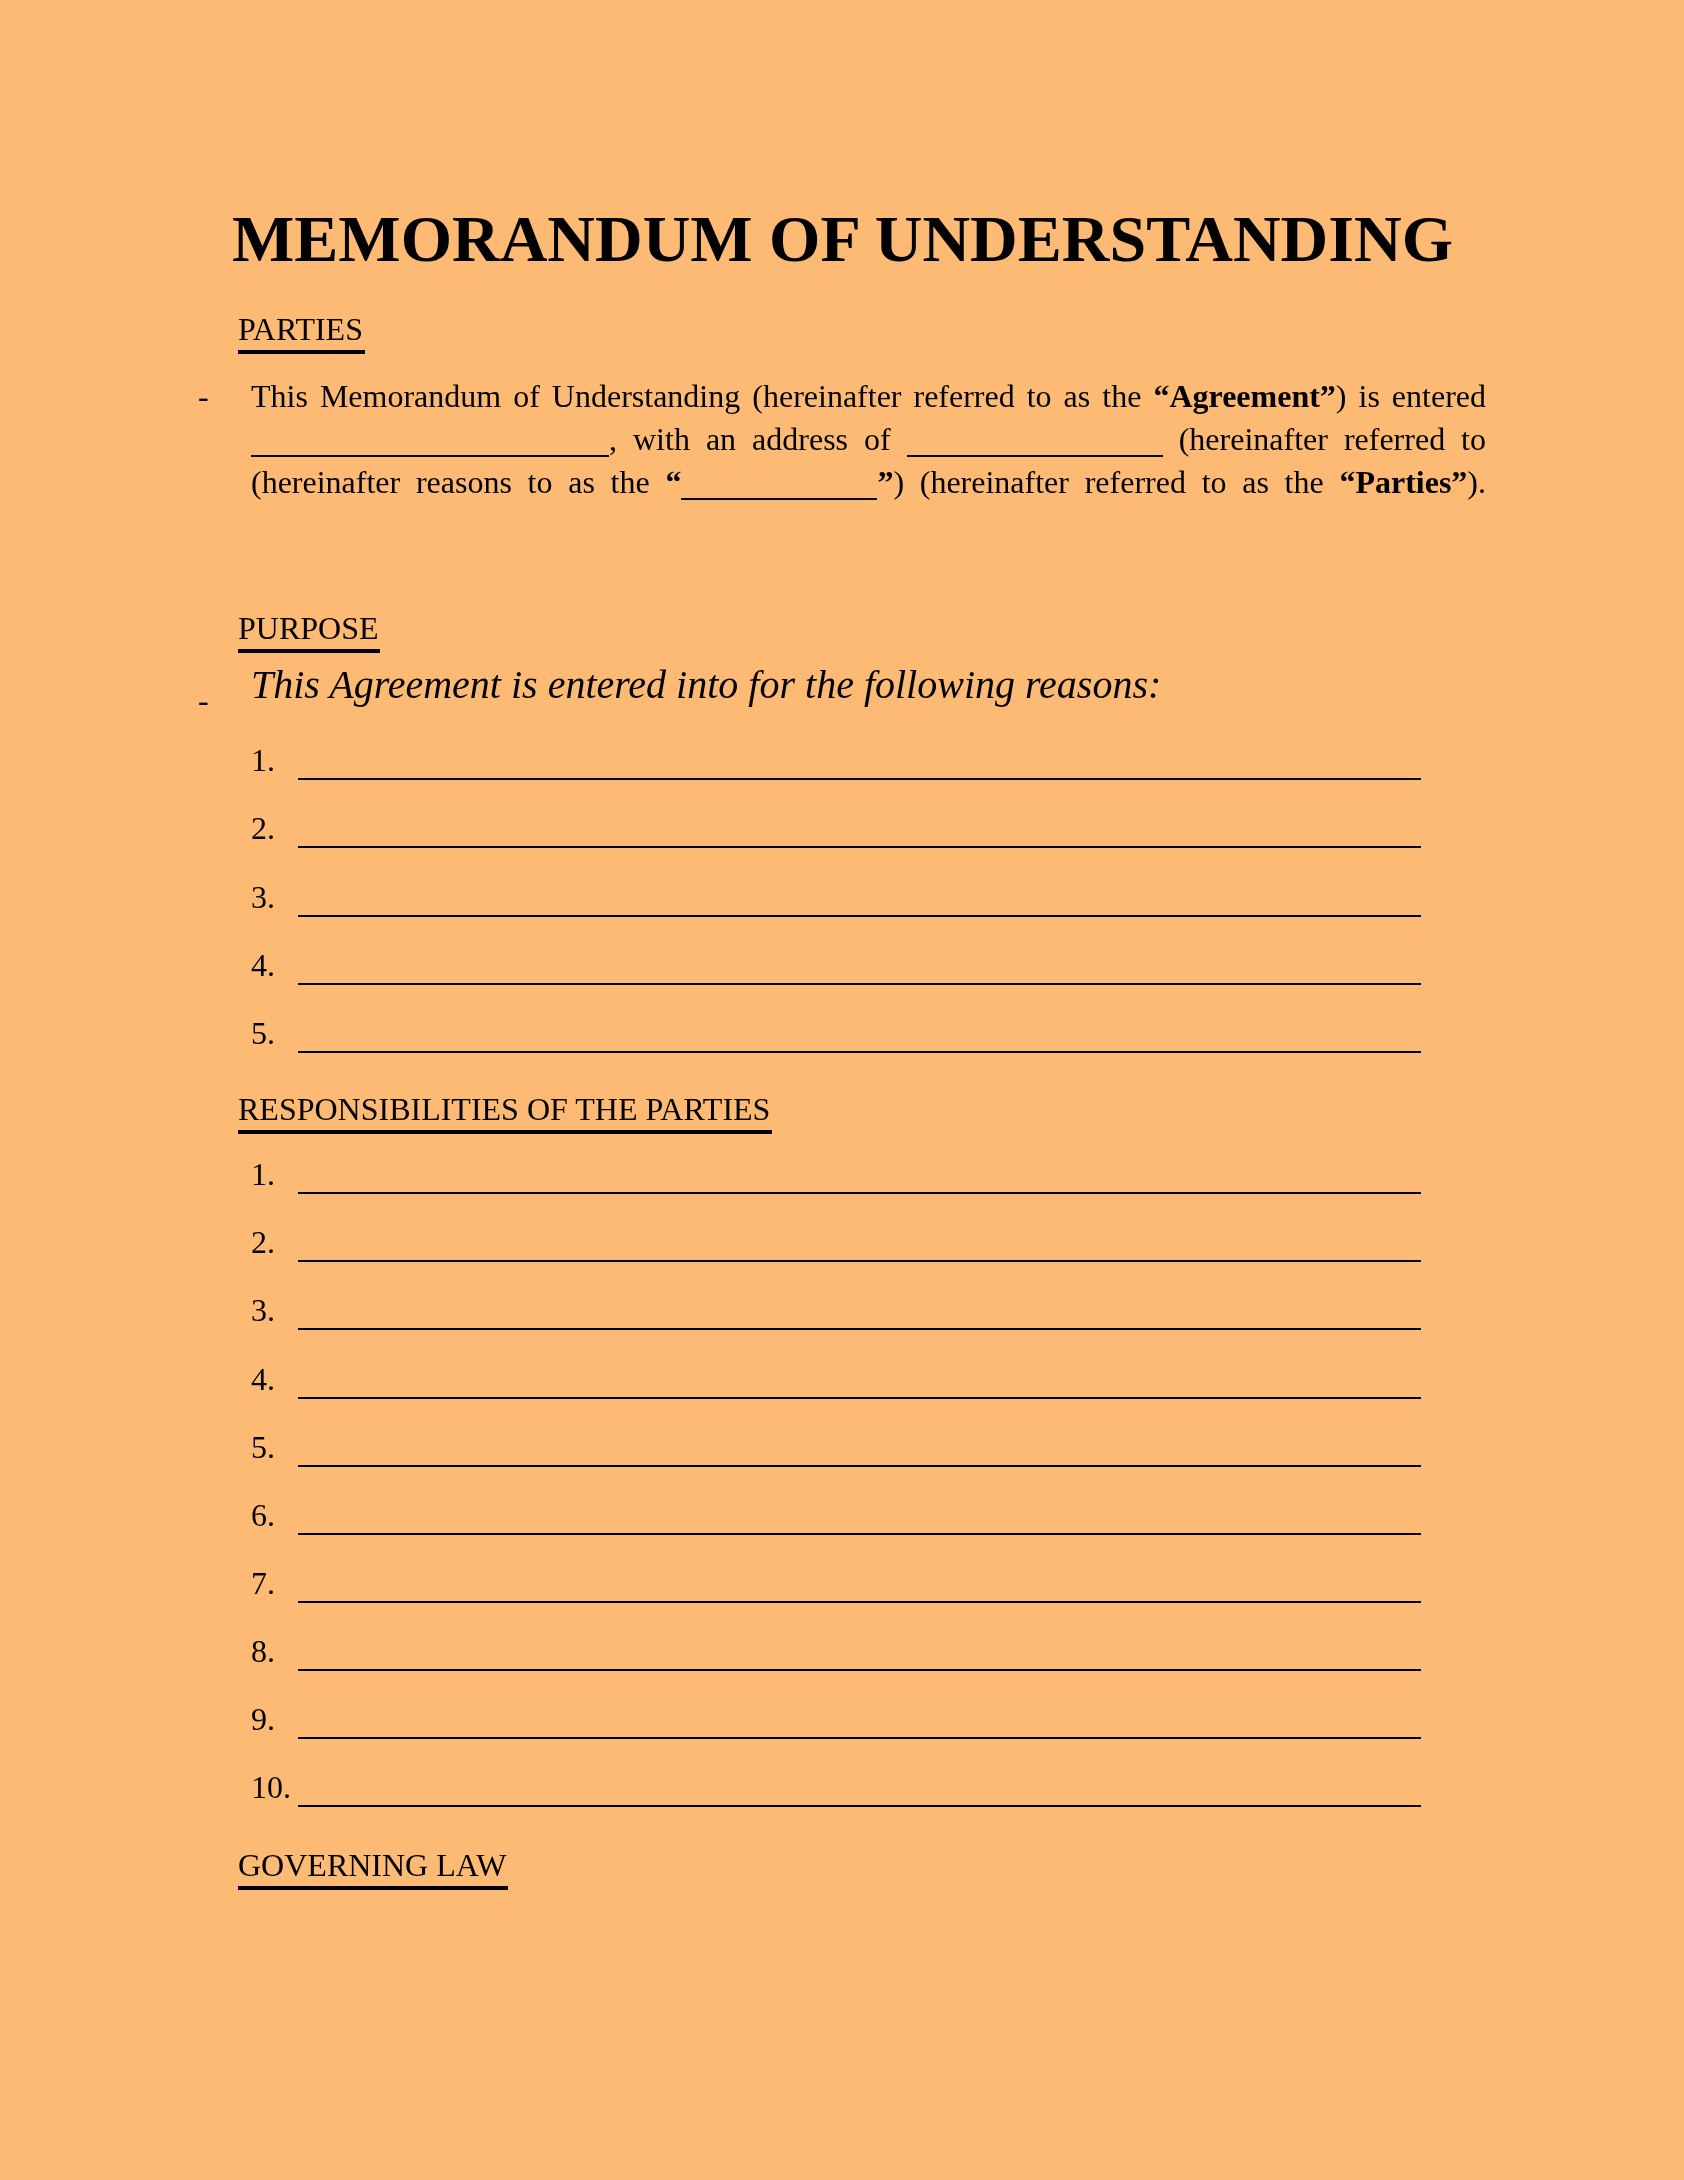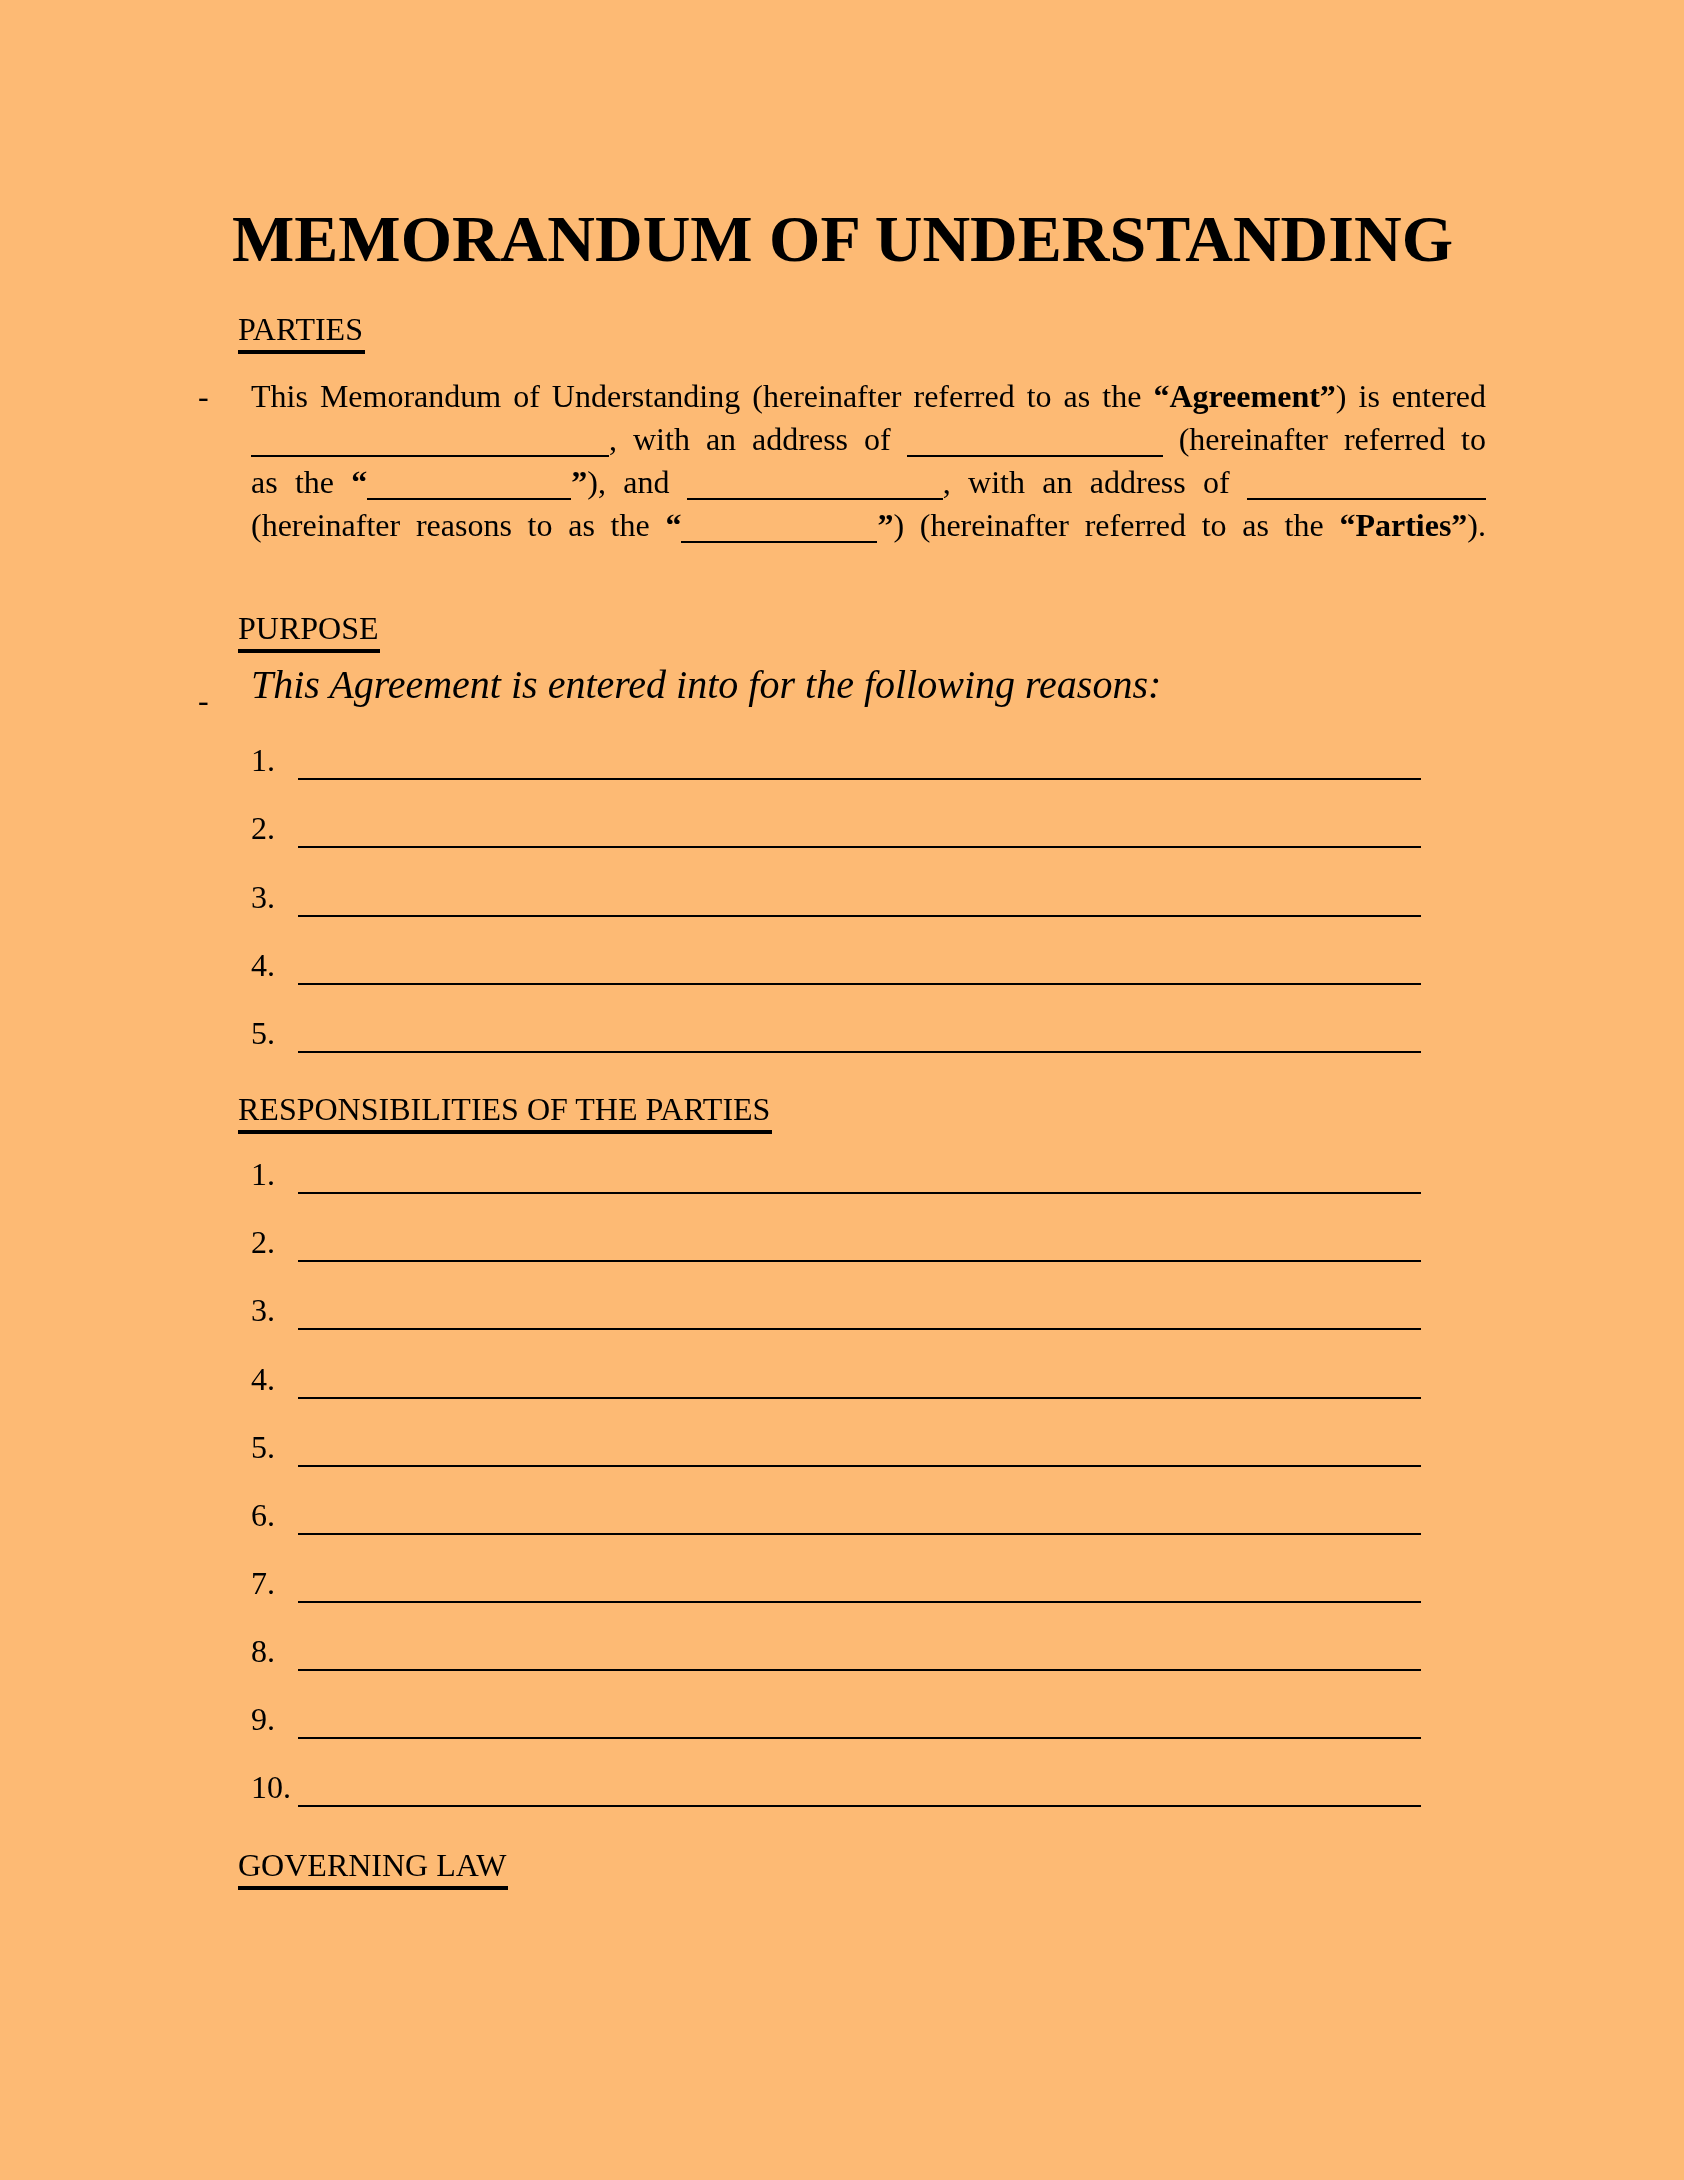--- a/index.html
+++ b/index.html
@@ -85,21 +85,20 @@
 
   <div class="abs title">MEMORANDUM OF UNDERSTANDING</div>
 
   <div class="abs shead" style="top:310px">PARTIES</div>
 
   <div class="abs dash" style="top:375px">-</div>
 
   <div class="abs para">
     <div class="pline"><span>This Memorandum of Understanding (hereinafter referred to as the </span><b>“Agreement”</b><span>) is entered</span></div>
     <div class="pline"><span class="pb b420"></span><span>, with an address of </span><span class="pb b300"></span><span> (hereinafter referred to</span></div>
-    <div class="pline"><span>as the </span><b>“</b><span class="pb b240"></span><b>”</b><span>), and </span><span class="pb b300"></span><span>, with an address of </span><span class="pb b280"></span></div>
     <div class="pline"><span>(hereinafter reasons to as the </span><b>“</b><span class="pb b230"></span><b>”</b><span>) (hereinafter referred to as the </span><b>“Parties”</b><span>).</span></div>
   </div>
 
   <div class="abs shead" style="top:609px">PURPOSE</div>
 
   <div class="abs dash" style="top:679px">-</div>
   <div class="abs intro">This Agreement is entered into for the following reasons:</div>
 
   <div class="abs row" style="top:740px">
       <span class="num">1.</span>

